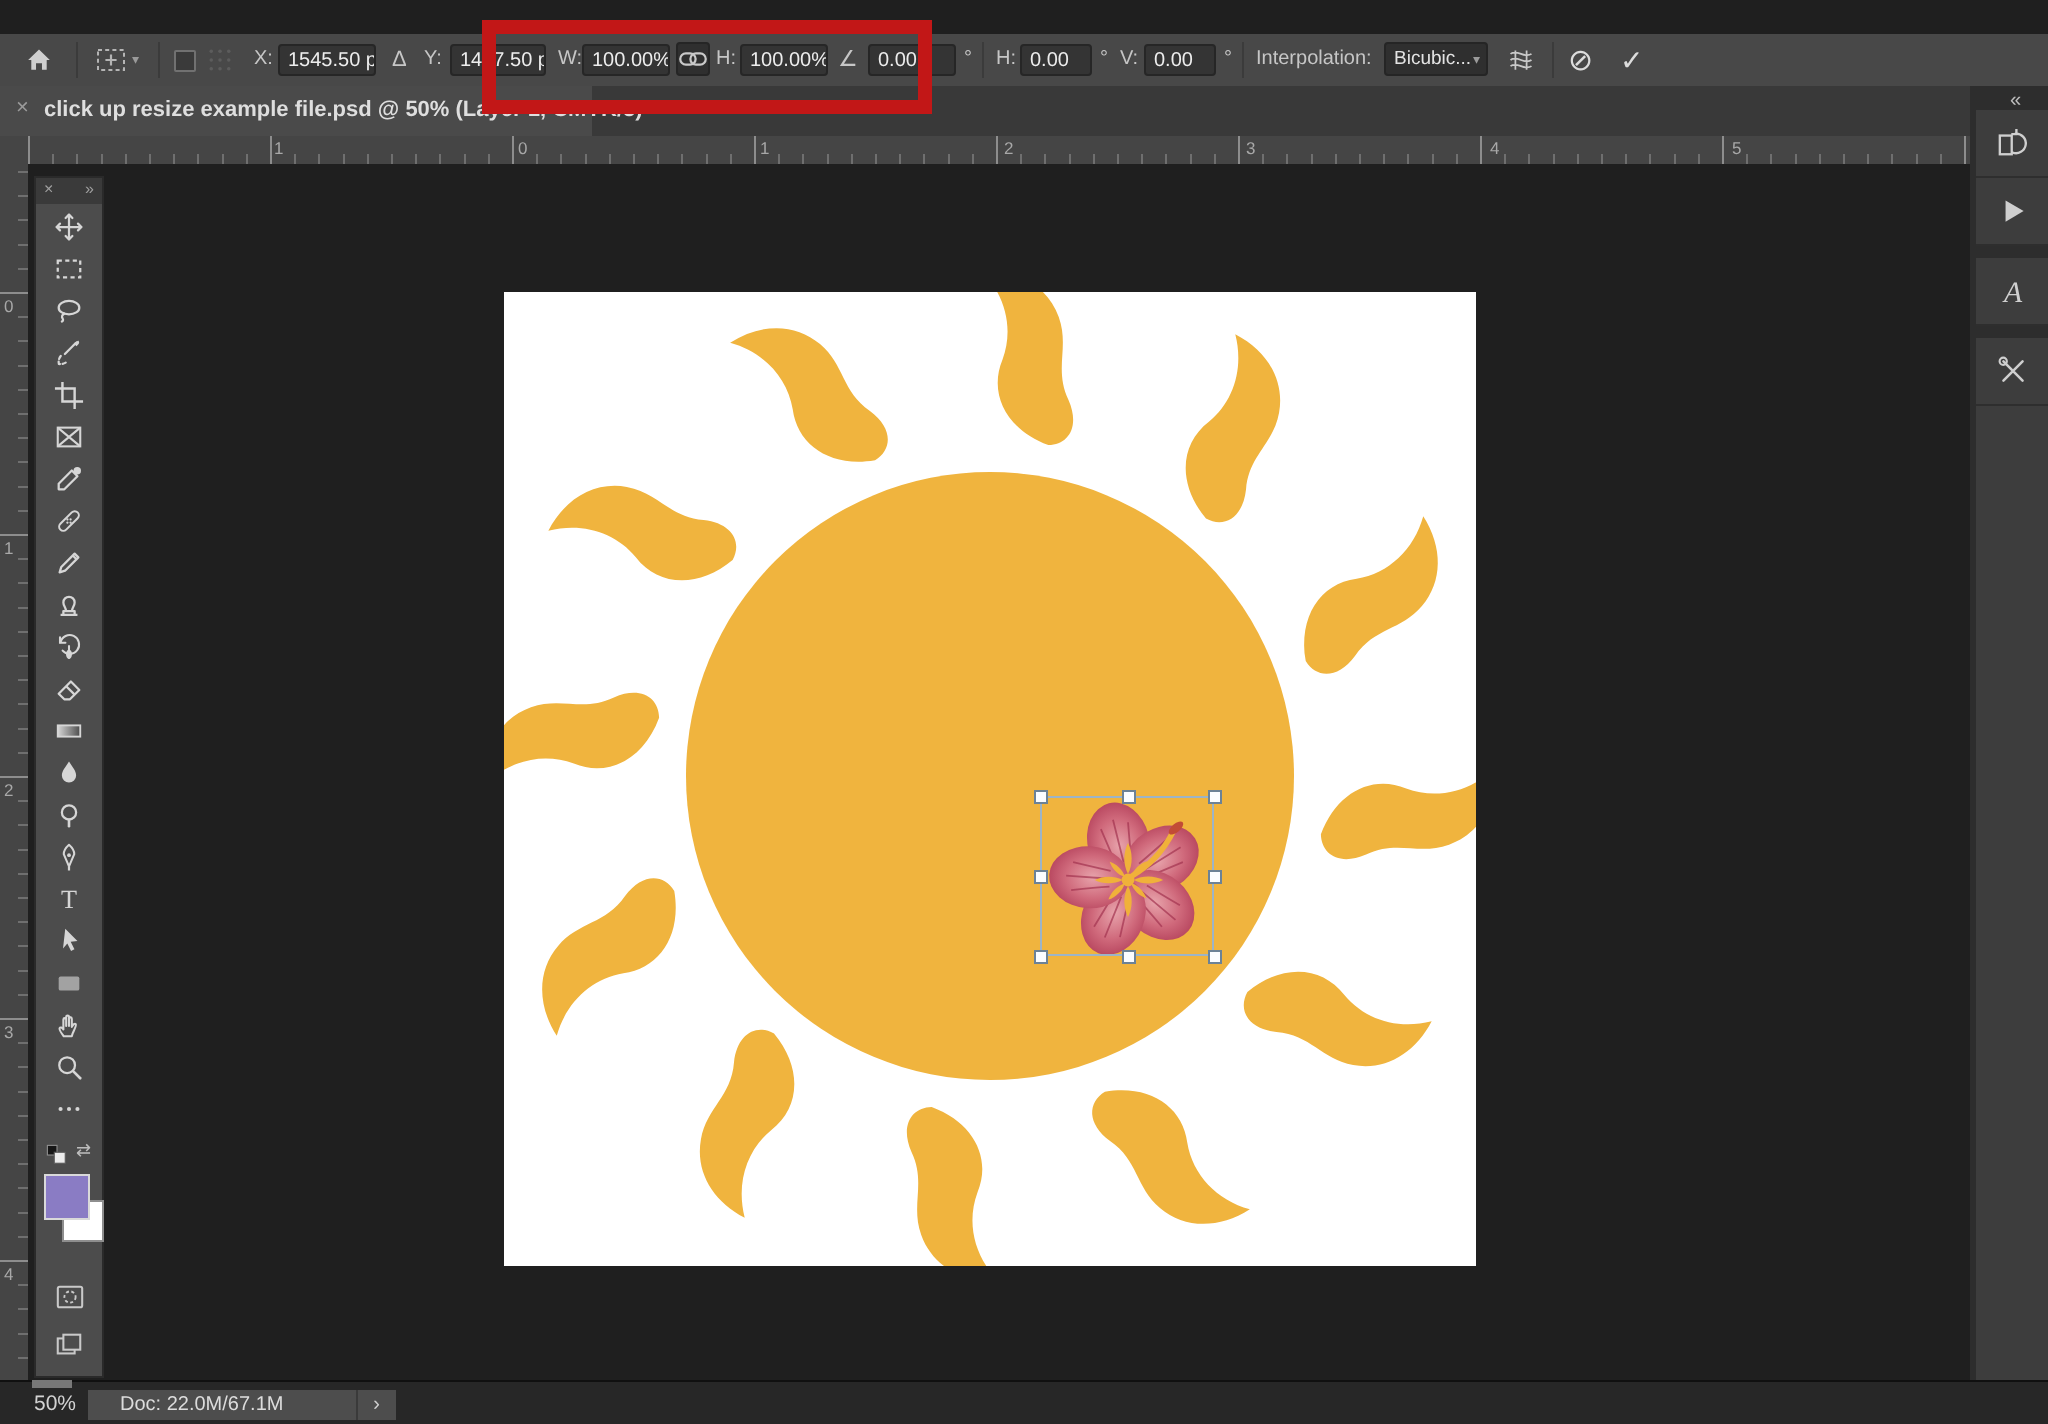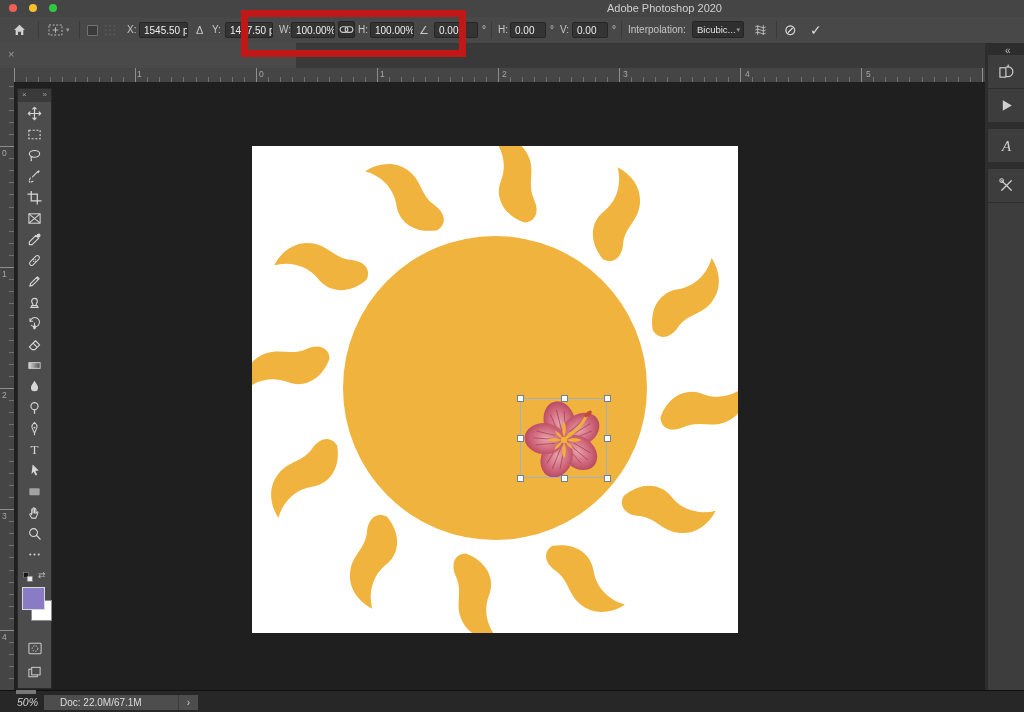--- a/index.html
+++ b/index.html
@@ -235,26 +235,20 @@
   <symbol id="sym-panel-wrench" viewBox="0 0 16 16">
     <g stroke="#cfcfcf" stroke-width="1.2" fill="none" stroke-linecap="round">
       <path d="M3.5 12.5 12.5 3.5M3.5 3.5l9 9"></path>
     </g>
     <circle cx="3.4" cy="3.4" r="1.7" stroke="#cfcfcf" stroke-width="1" fill="none"></circle>
   </symbol>
 </svg>
 
 <div id="app" class="nosel">
 
-  <div id="titlebar" class="abs">
-    <div class="tl abs" style="left:9px;background:#f35f57;"></div>
-    <div class="tl abs" style="left:29px;background:#fbbd2e;"></div>
-    <div class="tl abs" style="left:49px;background:#2ec93f;"></div>
-    <span id="title-text" class="abs">Adobe Photoshop 2020</span>
-  </div>
 
   <div id="optionsbar" class="abs">
     <svg class="abs" style="left:12px;top:6px;width:15px;height:14px;" viewBox="0 0 16 16">
         <use href="#sym-home"></use>
       </svg>
     <div class="odiv abs" style="left:38px;"></div>
     <svg class="abs" style="left:47px;top:5px;width:17px;height:16px;" viewBox="0 0 16 16">
         <use href="#sym-xform"></use>
       </svg>
     <span class="abs" style="left:66px;top:9px;font-size:7px;color:#9a9a9a;">▾</span>
@@ -302,20 +296,21 @@
         <use href="#sym-warp"></use>
       </svg>
     <div class="odiv abs" style="left:776px;"></div>
     <span class="abs" style="left:784px;top:4px;font-size:15px;color:#dcdcdc;">⊘</span>
     <span class="abs" style="left:810px;top:5px;font-size:14px;color:#dcdcdc;">✓</span>
   </div>
 
   <div id="tabbar" class="abs">
     <div id="doc-tab" class="abs">
       <span id="tab-close" class="abs">×</span>
+      <span id="tab-title" class="abs">click up resize example file.psd @ 50% (Layer 1, CMYK/8)</span>
     </div>
   </div>
 
   <div id="ruler-corner" class="abs"></div>
   <div id="hruler" class="abs">
       <div class="nums">
         <span class="rnum" style="left: 123px; top: 1px;">1</span>
         <span class="rnum" style="left: 245px; top: 1px;">0</span>
         <span class="rnum" style="left: 366px; top: 1px;">1</span>
         <span class="rnum" style="left: 488px; top: 1px;">2</span>
@@ -574,21 +569,21 @@
         <div class="rcell">
           <svg class="picon" viewBox="0 0 16 16">
             <use href="#sym-panel-wrench"></use>
           </svg>
         </div>
       </div>
   </div>
 
   <div id="statusbar" class="abs">
     <div class="abs" style="left:16px;top:-1px;width:20px;height:4px;background:#787878;"></div>
-    <span class="abs" style="left:17px;top:5px;font-size:10.5px;color:#d2d2d2;font-style:italic;">50%</span>
+    <span class="abs" style="left:17px;top:5px;font-size:10.5px;color:#d2d2d2;">50%</span>
     <div id="doc-strip" class="abs">
       <span class="abs" style="left:16px;color:#dcdcdc;">Doc: 22.0M/67.1M</span>
       <span class="abs" style="right:8px;color:#cfcfcf;border-left:1px solid #3a3a3a;padding-left:8px;">›</span>
     </div>
   </div>
 
   <div id="annotation-rect" class="abs"></div>
 
 </div>
 

